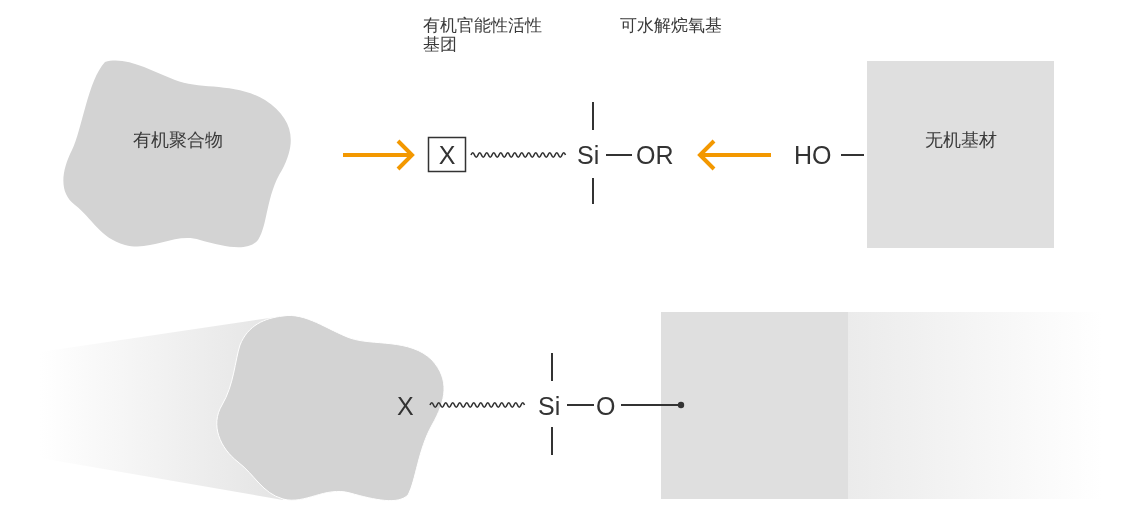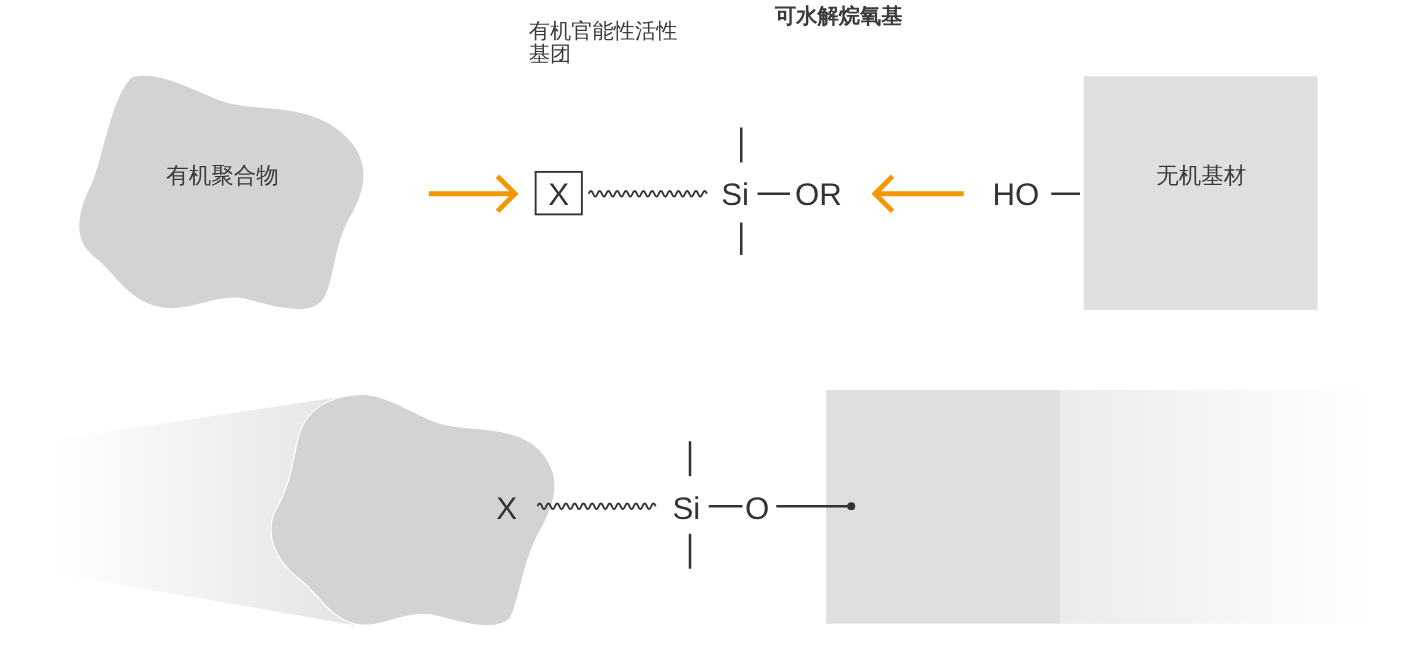--- a/index.html
+++ b/index.html
@@ -14,21 +14,21 @@
   .html-label { position: absolute; font-family: "DejaVu Sans", sans-serif; color: #3a3a3a;
                 font-size: 17px; line-height: 19px; white-space: nowrap; }
 </style>
 </head>
 <body>
 
 <div class="html-label" style="left:423px; top:16px;">
   <div>有机官能性活性</div>
   <div>基团</div>
 </div>
-<div class="html-label" style="left:620px; top:4px;font-weight:bold;">可水解烷氧基</div>
+<div class="html-label" style="left:620px; top:16px;">可水解烷氧基</div>
 
 <svg id="diagram" width="1140" height="524" viewBox="0 0 1140 524" xmlns="http://www.w3.org/2000/svg">
   <defs>
     <linearGradient id="extrudeGrad" x1="0" y1="0" x2="1" y2="0">
       <stop offset="0" stop-color="#ffffff"></stop>
       <stop offset="1" stop-color="#e4e4e4"></stop>
     </linearGradient>
     <linearGradient id="fadeGrad" x1="0" y1="0" x2="1" y2="0">
       <stop offset="0" stop-color="#ebebeb"></stop>
       <stop offset="1" stop-color="#ffffff"></stop>

